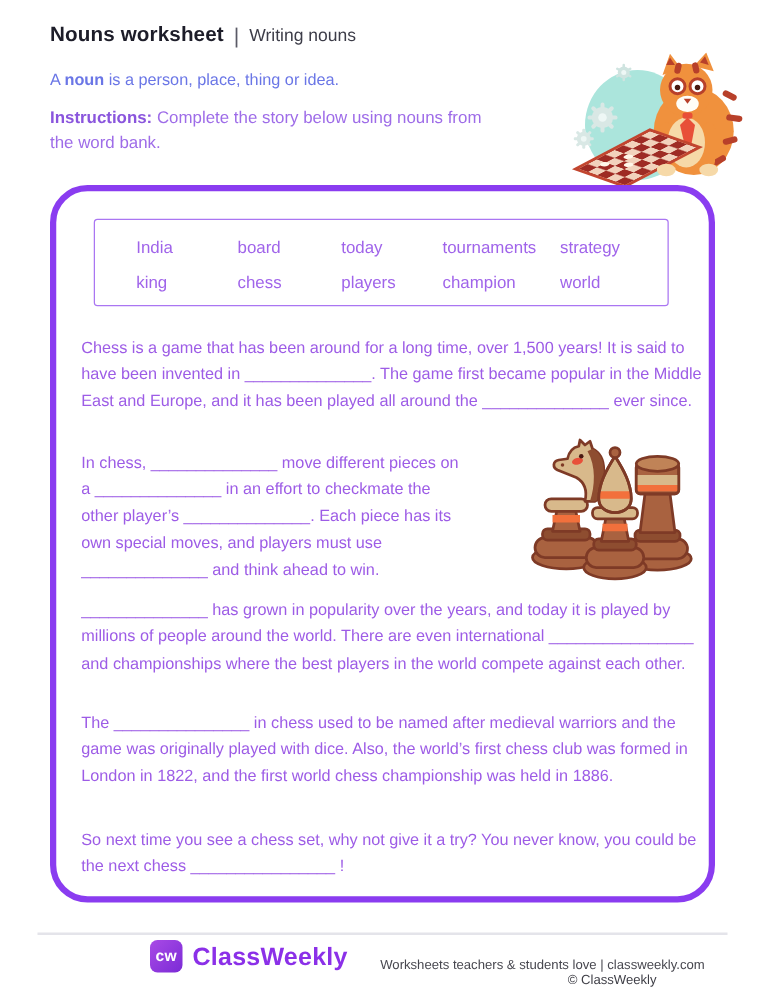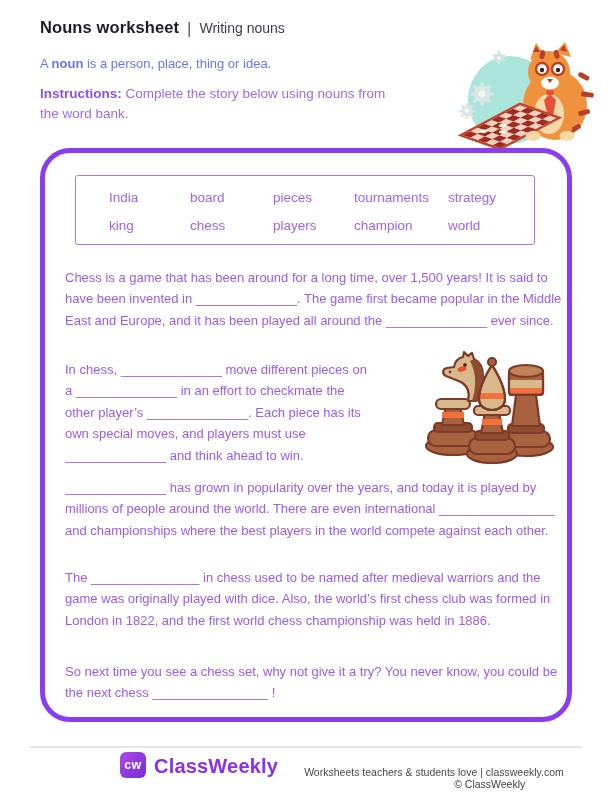--- a/index.html
+++ b/index.html
@@ -144,21 +144,21 @@
     <ellipse cx="81" cy="94" rx="7.5" ry="5" fill="#f6d9a8"></ellipse>
     <ellipse cx="115" cy="94" rx="7.5" ry="5" fill="#f6d9a8"></ellipse>
   </svg>
 
   <div class="frame">
 
     <div class="word-bank">
       <div class="bank-grid">
         <span>India</span>
         <span>board</span>
-        <span>pieces</span>
+        <span>today</span>
         <span>tournaments</span>
         <span>strategy</span>
         <span>king</span>
         <span>chess</span>
         <span>players</span>
         <span>champion</span>
         <span>world</span>
       </div>
     </div>
 

